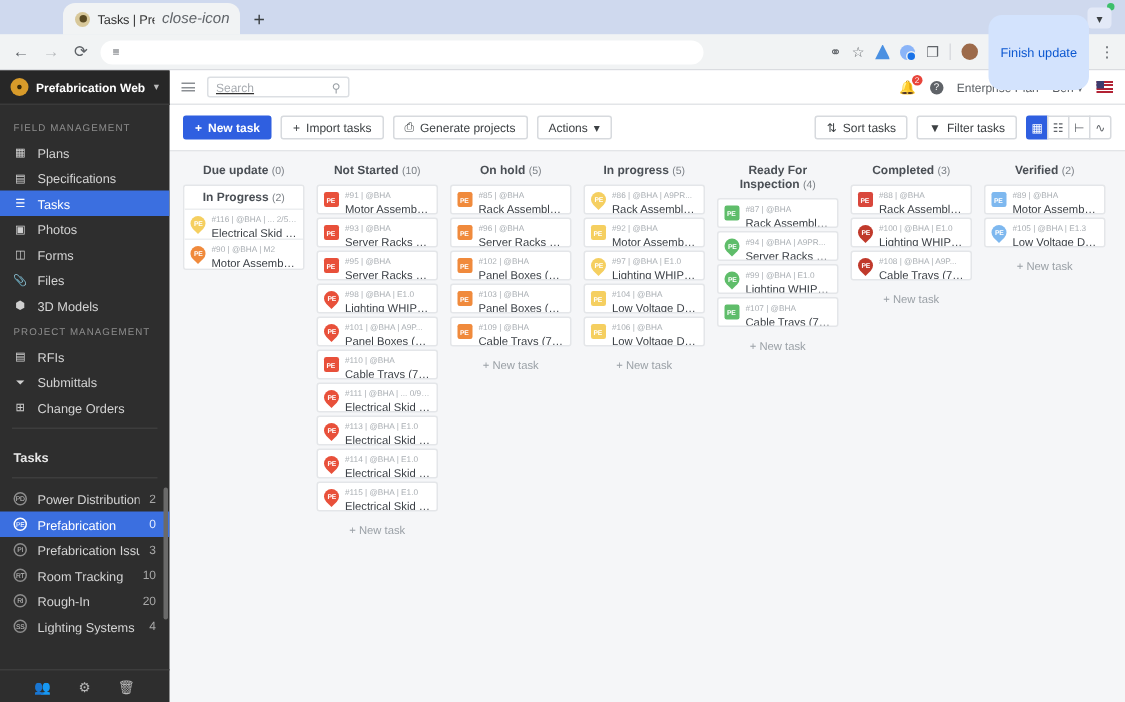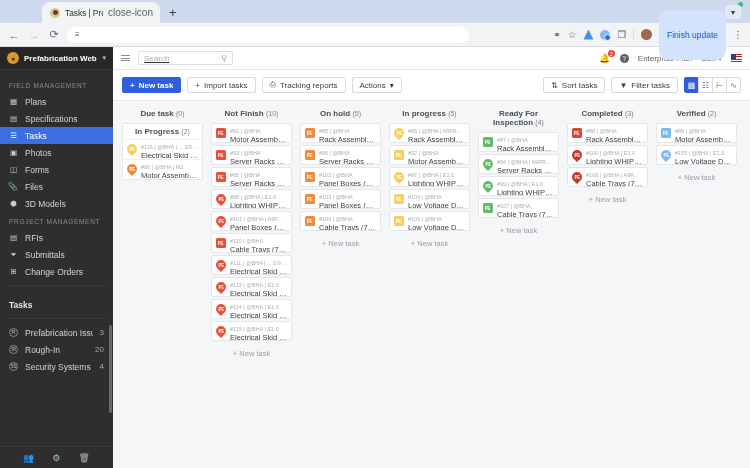--- a/index.html
+++ b/index.html
@@ -25,21 +25,21 @@
   .tab-fav {
     width:10px; height:10px; border-radius:50%;
     background:#d8c89a; display:flex; align-items:center; justify-content:center;
     flex:0 0 auto; position:relative; overflow:hidden;
   }
   .tab-fav::after{content:""; width:5px;height:5px;border-radius:50%;background:#5a4a22;}
   .tab-title {
     font-size:8.5px; color:#333; white-space:nowrap; overflow:hidden;
     flex:1 1 auto; letter-spacing:-.1px;
   }
-  .tab-close { font-size:10px; color:#5f6368; line-height:1; flex:0 0 auto; }
+  .tab-close { font-size:10px; color:#5f6368; line-height:1; flex:0 0 auto;font-style:italic; }
   .tab-new { font-size:13px; color:#3c4043; margin-left:9px; margin-bottom:3px; }
   .win-caret{
     position:absolute; right:9px; top:5px; width:16px;height:14px;
     display:flex;align-items:center;justify-content:center;
     font-size:8px;color:#3c4043;background:#e3e9f7;border-radius:3px;
   }
   .win-dot{position:absolute;right:7px;top:2px;width:5px;height:5px;border-radius:50%;background:#3dbf6b;}
 
   .omnibar {
     height:23px; background:#f1f3f4; display:flex; align-items:center;
@@ -322,32 +322,47 @@
         <div class="nav-item">
           <span class="nav-ic">⊞</span>
           <span class="nav-label">Change Orders</span>
         </div>
 
         <div class="divider"></div>
         <div class="tasks-title">Tasks</div>
         <div class="divider"></div>
 
         <div class="nav-item">
+          <span class="badge-sq">PD</span>
+          <span class="nav-label">Power Distribution</span>
+          <span class="nav-count">2</span>
+        </div>
+        <div class="nav-item active">
+          <span class="badge-sq">PE</span>
+          <span class="nav-label">Prefabrication</span>
+          <span class="nav-count">0</span>
+        </div>
+        <div class="nav-item">
           <span class="badge-sq">PI</span>
           <span class="nav-label">Prefabrication Issues</span>
           <span class="nav-count">3</span>
         </div>
         <div class="nav-item">
+          <span class="badge-sq">RT</span>
+          <span class="nav-label">Room Tracking</span>
+          <span class="nav-count">10</span>
+        </div>
+        <div class="nav-item">
           <span class="badge-sq">RI</span>
           <span class="nav-label">Rough-In</span>
           <span class="nav-count">20</span>
         </div>
         <div class="nav-item">
           <span class="badge-sq">SS</span>
-          <span class="nav-label">Security Systems</span>
+          <span class="nav-label">Lighting Systems</span>
           <span class="nav-count">4</span>
         </div>
         <div class="nav-item">
           
           
           
         </div>
 
       </div>
       <div class="sb-scrollbar"></div>
@@ -386,21 +401,21 @@
         <button class="btn primary">
           <span>+</span>
           <span>New task</span>
         </button>
         <button class="btn">
           <span>+</span>
           <span>Import tasks</span>
         </button>
         <button class="btn">
           <span>⎙</span>
-          <span>Tracking reports</span>
+          <span>Generate projects</span>
         </button>
         <button class="btn">
           <span>Actions</span>
           <span>▾</span>
         </button>
         <div class="tb-right">
           <button class="btn">
             <span>⇅</span>
             <span>Sort tasks</span>
           </button>
@@ -412,21 +427,21 @@
             <span class="vbtn active">▦</span>
             <span class="vbtn">☷</span>
             <span class="vbtn">⊢</span>
             <span class="vbtn">∿</span>
           </div>
         </div>
       </div>
 
       <div class="board" id="board">
           <div class="col first">
-            <div class="col-head"><span>Due task</span> <span class="cnt">(0)</span></div>
+            <div class="col-head"><span>Due update</span> <span class="cnt">(0)</span></div>
             <div class="lane">
               <div class="lane-head"><span>In Progress</span> <span class="cnt">(2)</span></div>
               <div class="card">
                 <div class="pin">
                   <div class="teardrop" style="background: rgb(245, 207, 96);">
                     <span>PE</span>
                   </div>
                 </div>
                 <div class="card-body">
                   <div class="card-meta">#116 | @BHA | ... 2/5 ☑</div>
@@ -440,21 +455,21 @@
                   </div>
                 </div>
                 <div class="card-body">
                   <div class="card-meta">#90 | @BHA | M2</div>
                   <div class="card-title">Motor Assembly (...</div>
                 </div>
               </div>
             </div>
           </div>
           <div class="col">
-            <div class="col-head"><span>Not Finish</span> <span class="cnt">(10)</span></div>
+            <div class="col-head"><span>Not Started</span> <span class="cnt">(10)</span></div>
             <div class="card">
               <div class="pin">
                 <div class="sq" style="background: rgb(232, 80, 58);">PE</div>
               </div>
               <div class="card-body">
                 <div class="card-meta">#91 | @BHA</div>
                 <div class="card-title">Motor Assembly (...</div>
               </div>
             </div>
             <div class="card">

